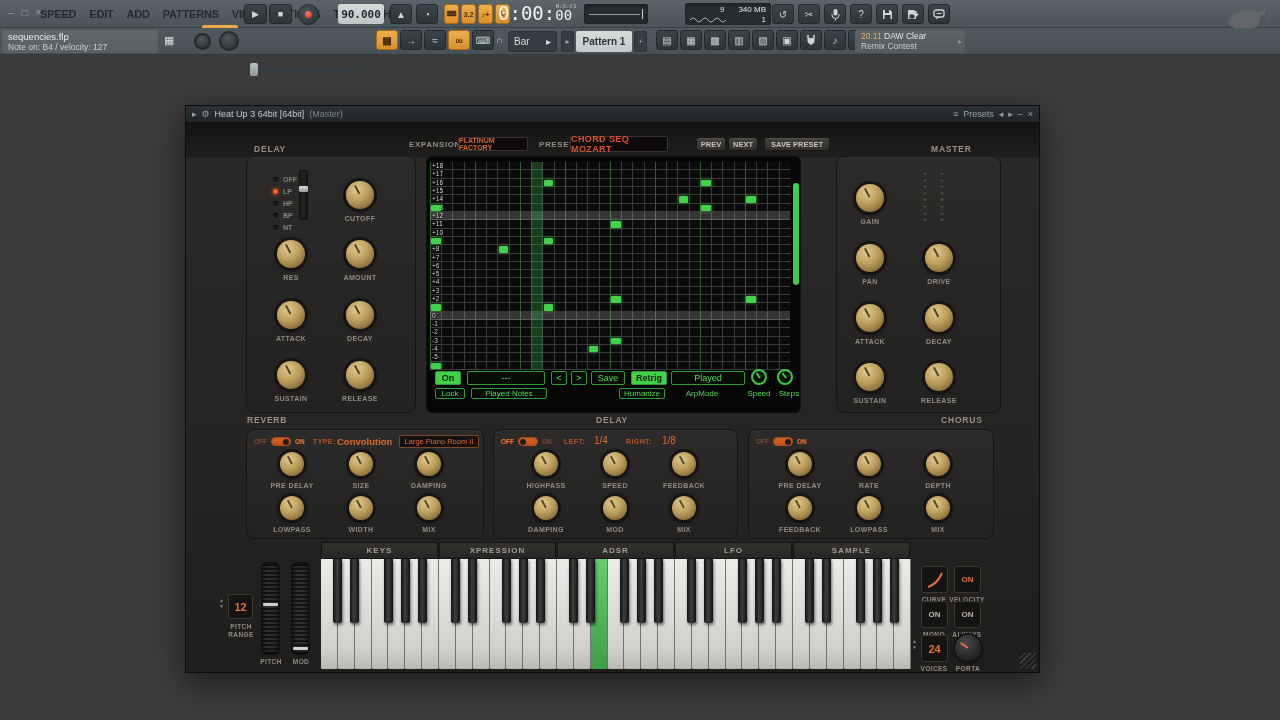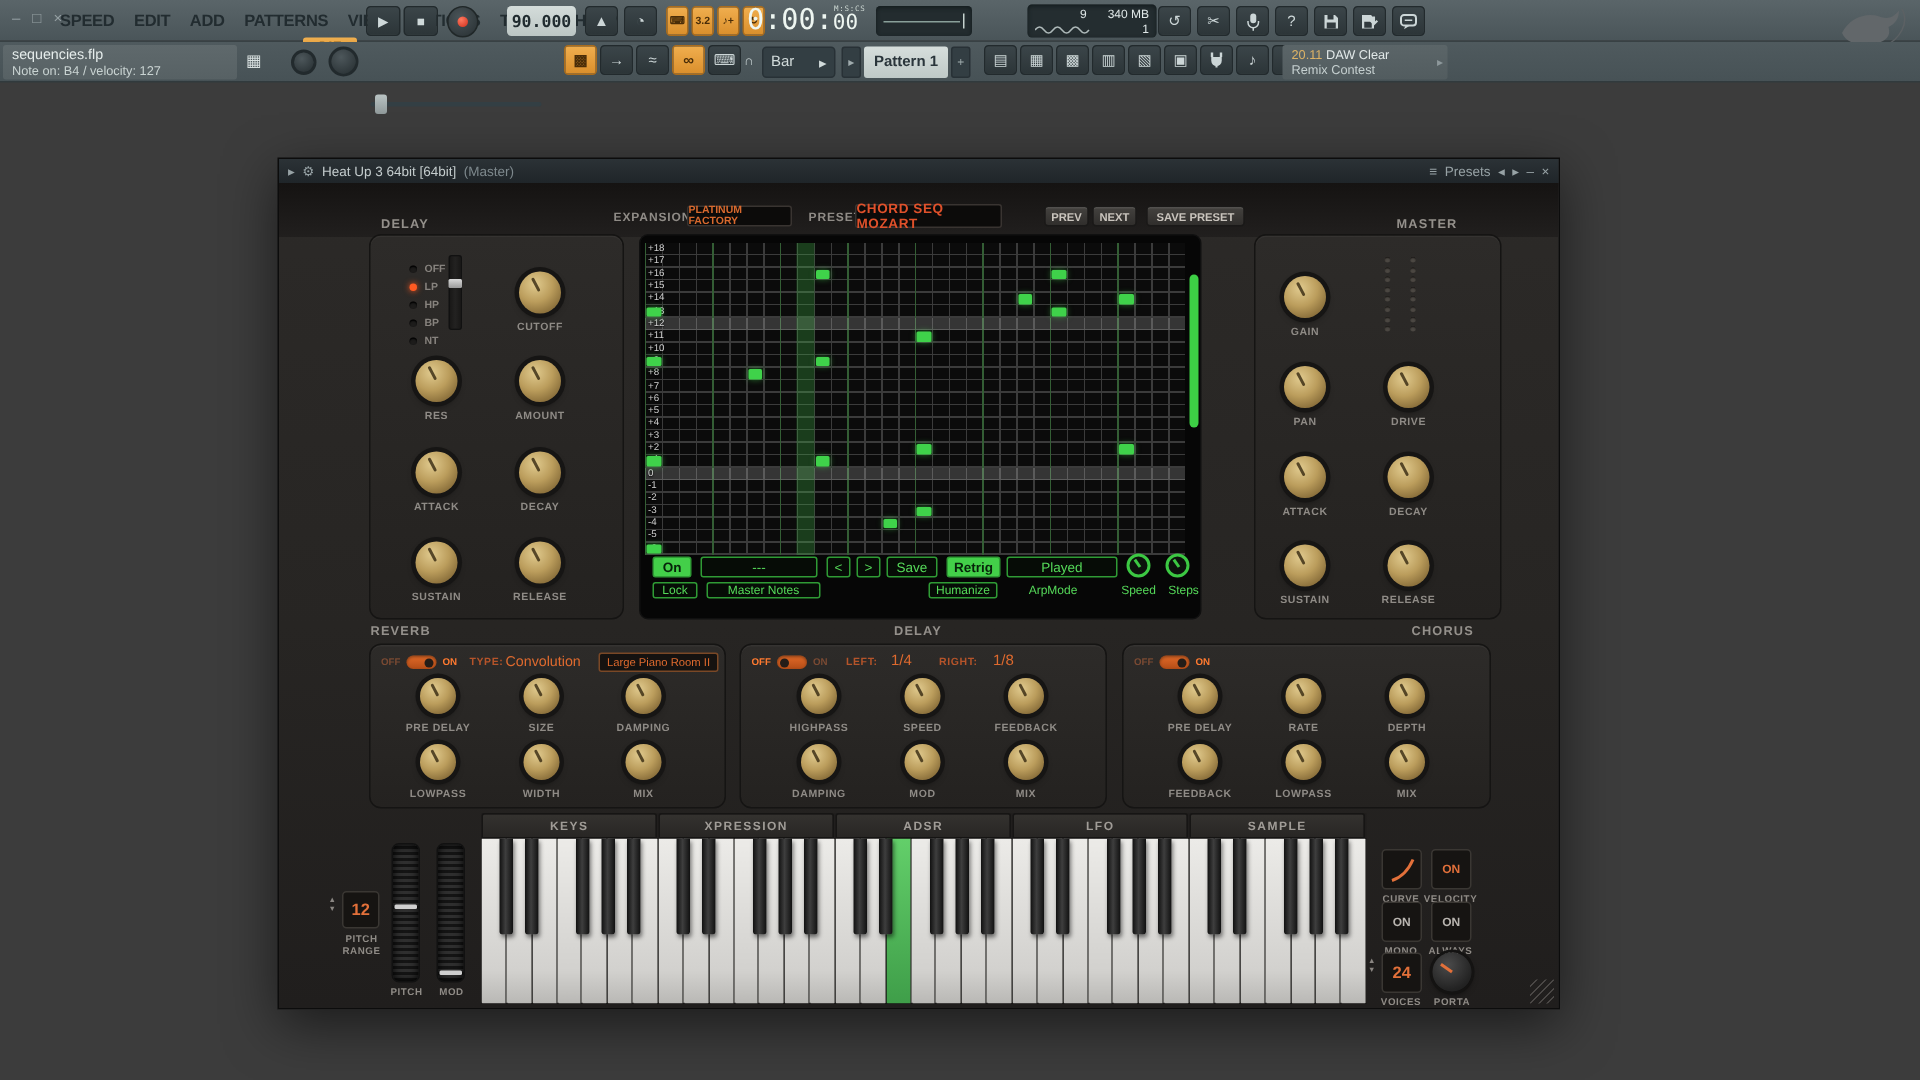--- a/index.html
+++ b/index.html
@@ -545,21 +545,21 @@
       <div class="sbtn fill" style="left:8px;top:214px;width:26px;">On</div>
       <div class="sbtn" style="left:40px;top:214px;width:78px;">---</div>
       <div class="sbtn" style="left:124px;top:214px;width:16px;">&lt;</div>
       <div class="sbtn" style="left:144px;top:214px;width:16px;">&gt;</div>
       <div class="sbtn" style="left:164px;top:214px;width:34px;">Save</div>
       <div class="sbtn fill" style="left:204px;top:214px;width:36px;text-align:center;">Retrig</div>
       <div class="sbtn" style="left:244px;top:214px;width:74px;">Played</div>
       <div class="kgreen" style="left:324px;top:212px;"></div>
       <div class="kgreen" style="left:350px;top:212px;"></div>
       <div class="sbtn2" style="left:8px;top:231px;width:30px;">Lock</div>
-      <div class="sbtn2" style="left:44px;top:231px;width:76px;">Master Notes</div>
+      <div class="sbtn2" style="left:44px;top:231px;width:76px;">Played Notes</div>
       <div class="sbtn2" style="left:192px;top:231px;width:46px;">Humanize</div>
       <div class="stext" style="left:244px;top:232px;width:62px;">ArpMode</div>
       <div class="stext" style="left:312px;top:232px;width:40px;">Speed</div>
       <div class="stext" style="left:342px;top:232px;width:40px;">Steps</div>
     </div>
 
     <span class="seclbl" style="left:745px;top:38px;">MASTER</span>
     <div class="panel" style="left:650px;top:50px;width:165px;height:257px;" id="master-panel">
       <div class="ledcol" style="left:86px;top:14px;" id="led-col1">
           <div class="led"></div>
@@ -619,21 +619,21 @@
       </div>
 
     <span class="seclbl" style="left:61px;top:309px;">REVERB</span>
     <div class="panel" style="left:60px;top:323px;width:238px;height:110px;" id="reverb-panel">
       <span class="tglbl" style="left:7px;top:8px;">OFF</span>
       <div class="toggle on" style="left:24px;top:7px;">
           <div class="tk"></div>
         </div>
       <span class="tglbl lit" style="left:48px;top:8px;">ON</span>
       <span class="fxsm abs" style="left:66px;top:8px;">TYPE:</span>
-      <span class="fxorange abs" style="left:90px;top:6px;font-size:9.5px;">Convolution</span>
+      <span class="fxorange abs" style="left:90px;top:6px;font-size:9.5px;font-weight:bold;">Convolution</span>
       <div class="fxpreset" style="left:152px;top:5px;width:80px;">Large Piano Room II</div>
     <div class="knob small" style="left: 33px; top: 22px;">
           <div class="kface"></div>
           <div class="kptr"></div>
           <div class="klabel">PRE DELAY</div>
         </div>
         <div class="knob small" style="left: 102px; top: 22px;">
           <div class="kface"></div>
           <div class="kptr"></div>
           <div class="klabel">SIZE</div>

